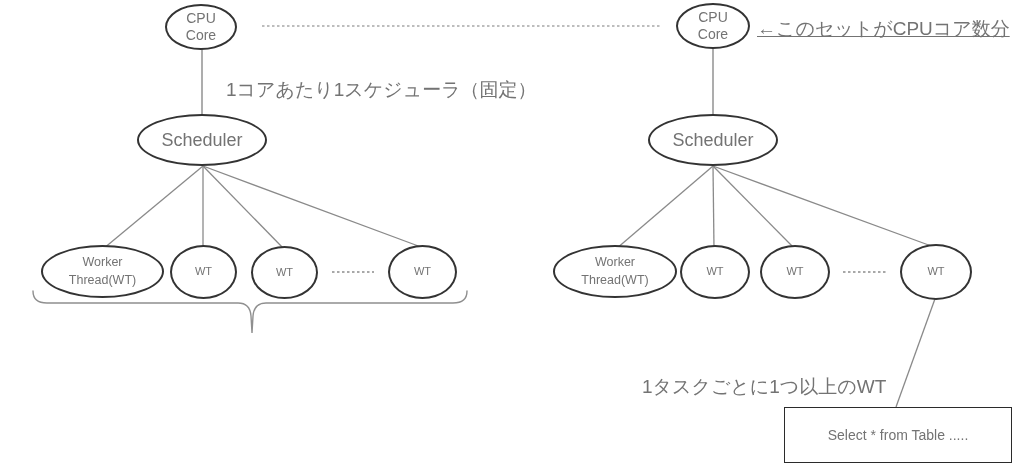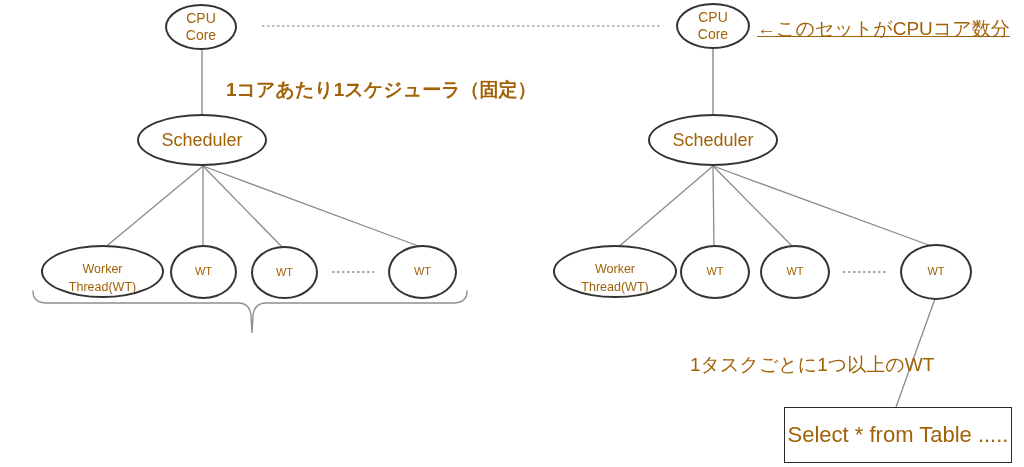--- a/index.html
+++ b/index.html
@@ -1,36 +1,36 @@
 <!DOCTYPE html>
 <html><head>
 <meta charset="utf-8">
 <style>
   html,body{margin:0;padding:0;background:#fff;}
   #stage{
     position:relative;width:1024px;height:467px;background:#ffffff;overflow:hidden;
-    font-family:"Liberation Sans","DejaVu Sans",sans-serif;color:#a16207;
+    font-family:"Liberation Sans","DejaVu Sans",sans-serif;color:#737373;
   }
   #wires{position:absolute;left:0;top:0;width:1024px;height:467px;z-index:1;}
   .node{
     position:absolute;z-index:2;background:#ffffff;border:2px solid #333333;
     border-radius:50%;display:flex;align-items:center;justify-content:center;
     text-align:center;white-space:pre-line;box-sizing:border-box;line-height:1.25;
   }
   .cpu{font-size:14px;}
   .sched{font-size:18px;}
-  .wtfull{font-size:12.5px;line-height:1.4;align-items:flex-end;}
+  .wtfull{font-size:12.5px;line-height:1.4;}
   .wt{font-size:11px;}
   .caption{position:absolute;z-index:3;white-space:nowrap;}
   .cap-19{font-size:19px;}
   .center-block{text-align:center;line-height:1.3;white-space:normal;}
   #query-box{
     position:absolute;z-index:2;left:784px;top:407px;width:228px;height:56px;
     border:1.6px solid #2b2b2b;box-sizing:border-box;background:#fff;
-    display:flex;align-items:center;justify-content:center;font-size:22px;
+    display:flex;align-items:center;justify-content:center;font-size:14px;
   }
 </style>
 </head>
 <body>
 
 <div id="stage">
 
   <svg id="wires" viewBox="0 0 1024 467">
 
     <line x1="262" y1="26" x2="660" y2="26" stroke="#a8a8a8" stroke-width="1.5" stroke-dasharray="2.5,2.5"></line>
@@ -91,24 +91,24 @@
   <div class="node wt" style="left:680px;top:245px;width:70px;height:54px;">
     <span>WT</span>
   </div>
   <div class="node wt" style="left:760px;top:245px;width:70px;height:54px;">
     <span>WT</span>
   </div>
   <div class="node wt" style="left:900px;top:244px;width:72px;height:56px;">
     <span>WT</span>
   </div>
 
-  <div class="caption cap-19" style="left:226px;top:77px;font-weight:bold;">1コアあたり1スケジューラ（固定）</div>
+  <div class="caption cap-19" style="left:226px;top:77px;">1コアあたり1スケジューラ（固定）</div>
 
   <div class="caption cap-19" style="left:757px;top:16px;text-decoration:underline;">←このセットがCPUコア数分</div>
 
 
-  <div class="caption cap-19" style="left:642px;top:352px;margin-left:48px;">1タスクごとに1つ以上のWT</div>
+  <div class="caption cap-19" style="left:642px;top:374px;">1タスクごとに1つ以上のWT</div>
 
   <div id="query-box">
     <span>Select * from Table .....</span>
   </div>
 
 </div>
 
 </body></html>

